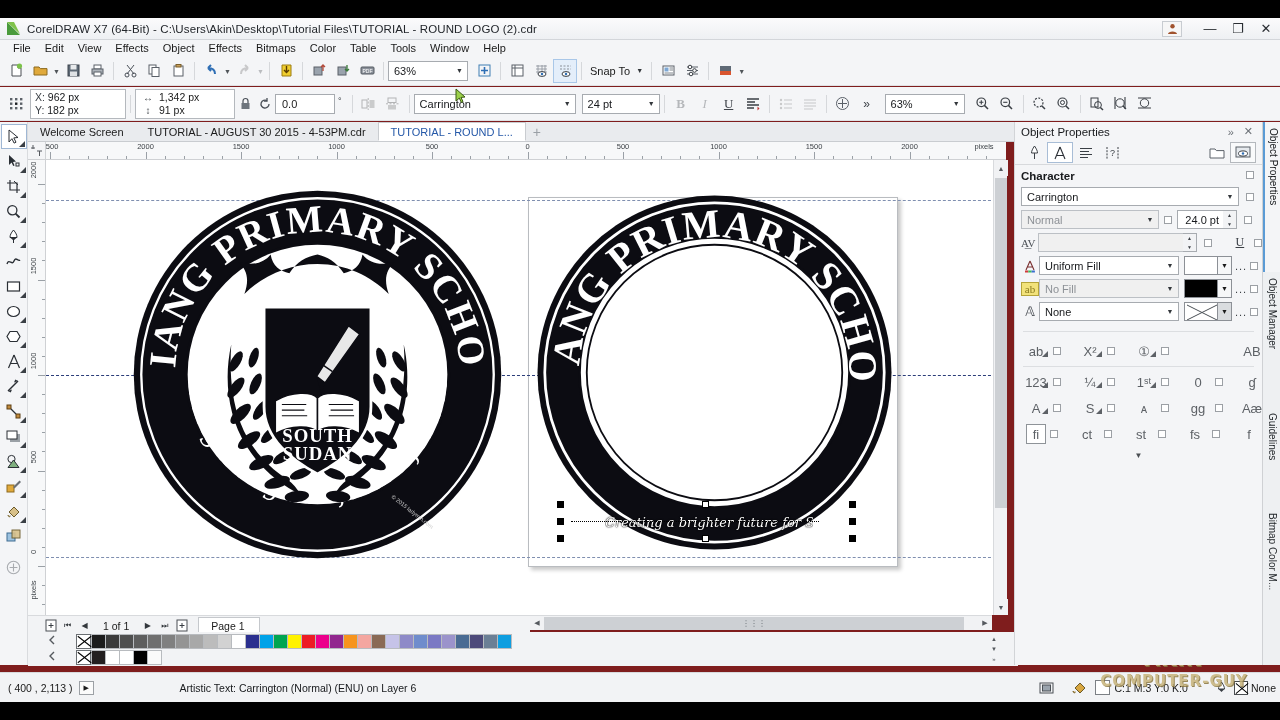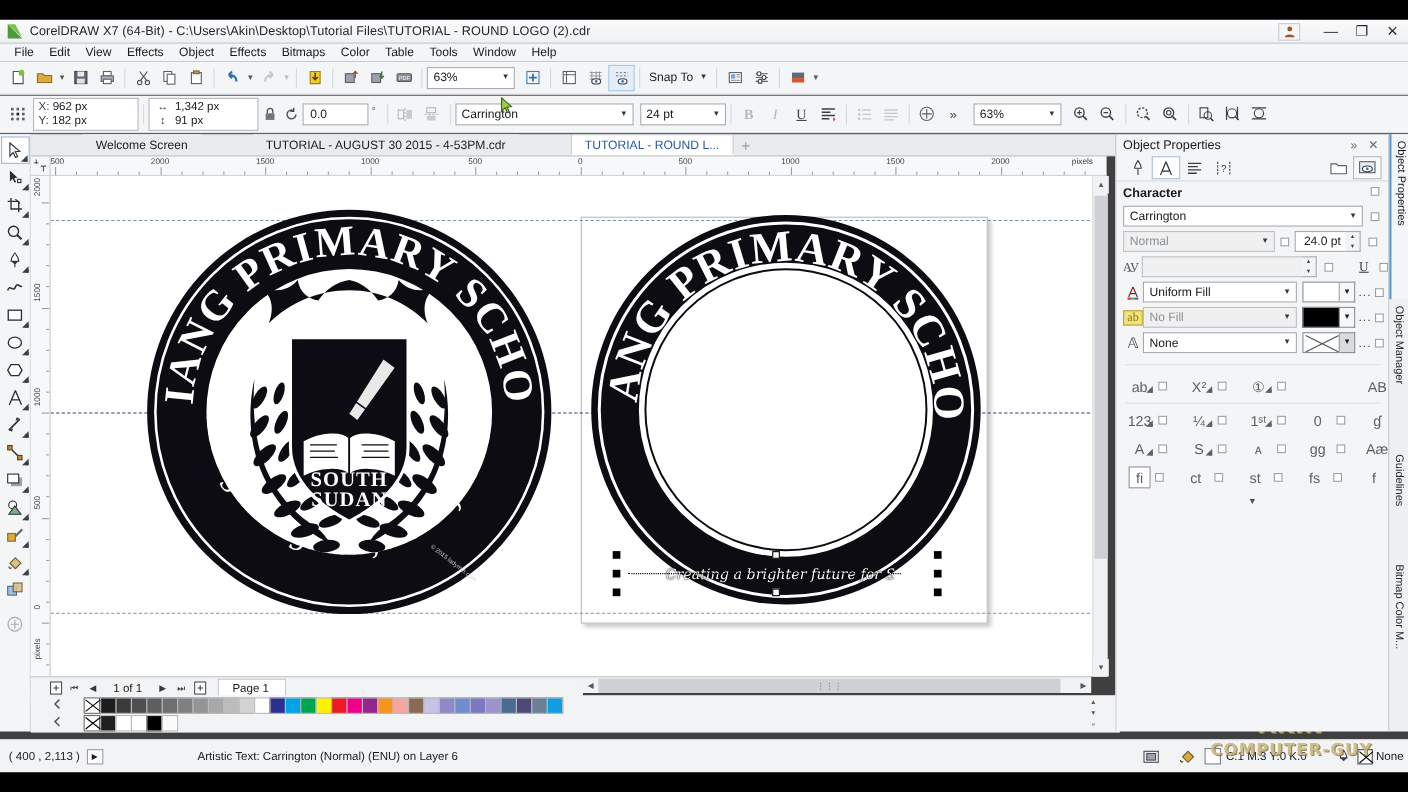--- a/index.html
+++ b/index.html
@@ -4,21 +4,21 @@
 <style>
   * { box-sizing: border-box; }
   html, body { margin:0; padding:0; }
   body {
     width:1280px; height:720px; overflow:hidden;
     font-family:"Liberation Sans", sans-serif;
     font-size:11px; color:#1a1a1a;
     background:#000;
     -webkit-font-smoothing:antialiased;
   }
-  #app { position:relative; width:1280px; height:720px; background:#404040; }
+  #app { position:relative; width:1280px; height:720px; background:#7f1d1d; }
 
   
   .titlebar {
     position:absolute; left:0; top:18px; width:1280px; height:22px;
     background:linear-gradient(to bottom,#fbfbfc,#eef0f3);
     border-bottom:1px solid #d3d6da;
     display:flex; align-items:center;
   }
   .tb-logo {
     width:15px; height:15px; margin-left:6px; margin-right:6px; position:relative;
@@ -75,21 +75,21 @@
   .pb-icon { width:16px; margin-right:3px; display:flex; align-items:center; justify-content:center;
              color:#3b4046; font-size:10px; }
 
   
   .tabbar {
     position:absolute; left:0; top:122px; width:1014px; height:20px;
     background:#e9ebee; display:flex; align-items:flex-end;
     border-bottom:1px solid #c9ccd0;
   }
   .doc-tab { height:19px; display:flex; align-items:center; padding:0 12px;
-             font-size:11px; color:#1a1a1a; white-space:nowrap;margin-left:47px; }
+             font-size:11px; color:#1a1a1a; white-space:nowrap; }
   .doc-tab.inactive { background:#e9ebee; }
   .doc-tab.active { background:#fff; color:#2558a8; border:1px solid #c9ccd0; border-bottom:1px solid #fff; }
   .tab-plus { width:22px; height:19px; display:flex; align-items:center; justify-content:center;
               color:#9aa0a6; font-size:14px; }
 
   
   .toolbox {
     position:absolute; left:0; top:122px; width:28px; height:543px;
     background:#f4f5f7; border-right:1px solid #d9dbde;
     display:flex; flex-direction:column; align-items:center; padding-top:2px;

